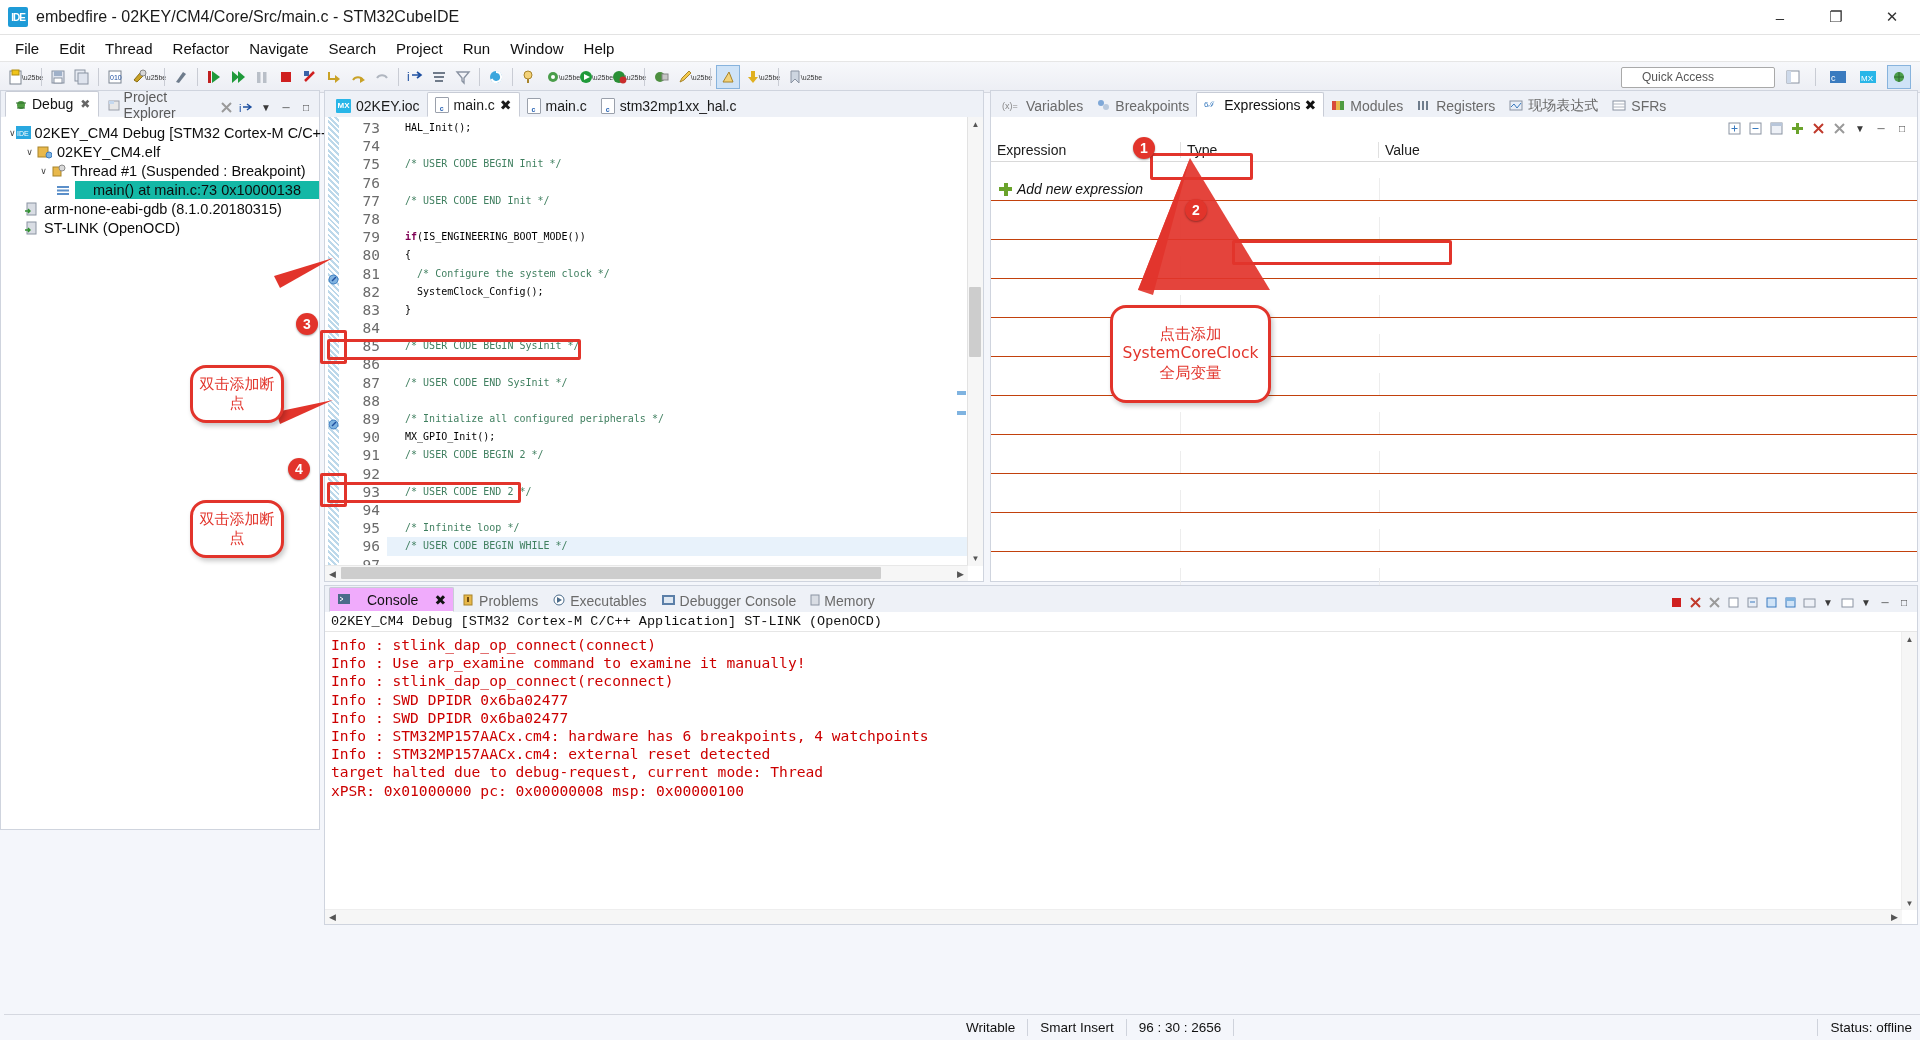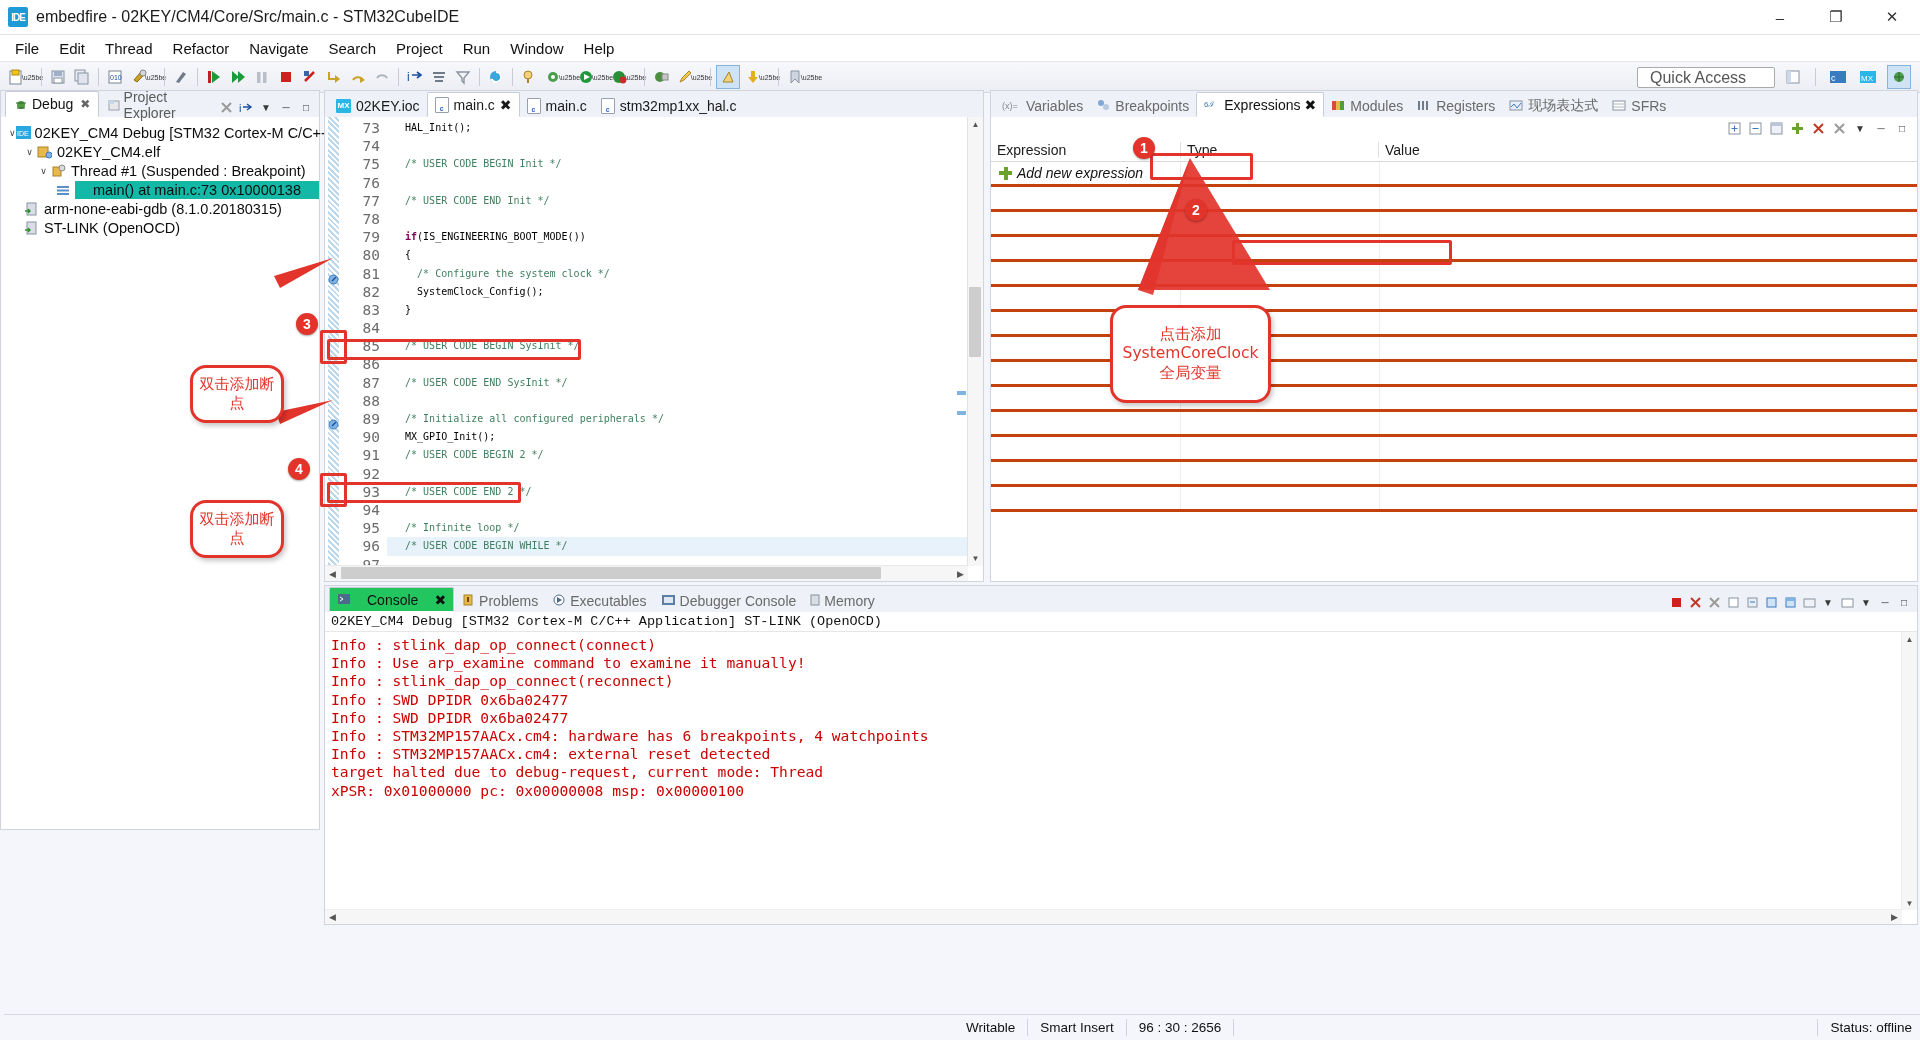--- a/index.html
+++ b/index.html
@@ -28,22 +28,22 @@
 
   
   .toolbar{height:30px;background:linear-gradient(#f7f8fb,#eceef4);display:flex;align-items:center;
     padding-left:4px;border-bottom:1px solid #d5d8e0;position:relative;}
   .tb{width:22px;height:22px;margin:0 1px;display:flex;align-items:center;justify-content:center;
       font-size:13px;position:relative;}
   .tb svg{display:block;}
   .tb-sep{width:1px;height:18px;background:#c9ccd4;margin:0 4px;}
   .tb-arrow{width:9px;height:22px;display:flex;align-items:center;justify-content:center;font-size:7px;color:#333;}
   .quick{margin-left:auto;display:flex;align-items:center;gap:6px;padding-right:8px;}
-  .quick-input{width:112px;height:19px;border:1px solid #a9a9a9;background:#fff;font-size:16px;
-    color:#555;padding:0 12px;line-height:19px;border-radius:2px;}
+  .quick-input{width:112px;height:19px;border:1px solid #a9a9a9;background:#fff;font-size:12px;
+    color:#555;padding:0 20px;line-height:19px;border-radius:2px;}
 
   
   .workbench{position:absolute;left:0;top:90px;width:1920px;height:925px;}
 
   .panel{position:absolute;background:#fff;border:1px solid #cfd4de;box-sizing:border-box;}
   .tabbar{height:26px;background:#eef1f7;display:flex;align-items:flex-end;padding-left:4px;position:relative;}
   .tab{display:flex;align-items:center;height:24px;padding:0 8px;font-size:14px;color:#5a5a5a;gap:4px;
        background:transparent;margin-top:20px;}
   .tab.active{background:#fff;color:#111;border:1px solid #c8ccd6;border-bottom:1px solid #fff;border-radius:2px 2px 0 0;}
   .tab .x{font-size:12px;color:#666;margin-left:3px;}
@@ -92,35 +92,35 @@
   .expr-tabs{height:26px;background:#eef1f7;display:flex;align-items:flex-end;padding-left:4px;}
   .etb{display:flex;align-items:center;height:23px;padding:0 7px;font-size:14px;color:#6a6a6a;gap:4px;}
   .etb.active{background:#fff;color:#111;border:1px solid #c8ccd6;border-bottom-color:#fff;border-radius:2px 2px 0 0;margin-top:44px;}
   .expr-toolrow{height:22px;background:#fff;display:flex;align-items:center;justify-content:flex-end;gap:7px;padding-right:8px;}
   .expr-head{height:22px;display:flex;border-bottom:1px solid #d9d9d9;background:#fff;align-items:center;}
   .ehc{font-size:14px;color:#1a1a1a;padding-left:6px;box-sizing:border-box;}
   .ehc.c1{width:190px;border-right:1px solid #e0e0e0;}
   .ehc.c2{width:198px;border-right:1px solid #e0e0e0;}
   .ehc.c3{flex:1;}
   .expr-rows{position:relative;}
-  .erow{height:22px;display:flex;border-bottom:3px solid #c2410c;}
+  .erow{height:22px;display:flex;border-bottom:1px solid #c2410c;margin-top:16px;}
   .erow .c1{width:190px;border-right:1px solid #ededed;display:flex;align-items:center;padding-left:8px;box-sizing:border-box;}
   .erow .c2{width:198px;border-right:1px solid #ededed;}
   .erow .c3{flex:1;}
   .addnew{font-size:14px;font-style:italic;color:#111;}
   .plus{width:13px;height:13px;margin-right:5px;position:relative;flex:none;}
   .plus:before,.plus:after{content:"";position:absolute;background:#6aa32b;}
   .plus:before{left:0;top:4.5px;width:13px;height:4px;}
   .plus:after{top:0;left:4.5px;height:13px;width:4px;}
 
   
   .console-panel{left:324px;top:495px;width:1594px;height:340px;}
   .ctabs{height:26px;background:#eef1f7;display:flex;align-items:flex-end;padding-left:4px;}
   .ctab{display:flex;align-items:center;height:23px;padding:0 7px;font-size:14px;color:#6a6a6a;gap:4px;}
-  .ctab.active{background:#22c55e;color:#111;border:1px solid #c8ccd6;border-bottom-color:#fff;border-radius:2px 2px 0 0;font-weight:normal;gap:16px;}
+  .ctab.active{background:#f0abfc;color:#111;border:1px solid #c8ccd6;border-bottom-color:#fff;border-radius:2px 2px 0 0;font-weight:normal;gap:16px;}
   .ctools{margin-left:auto;display:flex;align-items:center;gap:5px;padding:0 6px 3px 0;}
   .csub{height:19px;font-size:13.5px;color:#111;padding-left:6px;line-height:19px;background:#fff;border-bottom:1px solid #e6e6e6;font-family:Liberation Mono, monospace;}
   .clog{padding:4px 0 0 6px;font-family:"DejaVu Sans Mono",monospace;font-size:14.6px;color:#cc0000;background:#fff;}
   .clog div{height:18.2px;line-height:18.2px;white-space:pre;}
   .chs{position:absolute;left:0;right:15px;bottom:0;height:14px;background:#f6f6f6;border-top:1px solid #eee;}
 
   
   .statusbar{position:absolute;left:4px;bottom:0;width:1920px;height:25px;background:#f4f6fb;
      border-top:1px solid #d5d8e0;display:flex;align-items:center;font-size:13.5px;color:#111;}
   .sb{padding:0 12px;height:17px;display:flex;align-items:center;border-right:1px solid #cfd3dc;}

